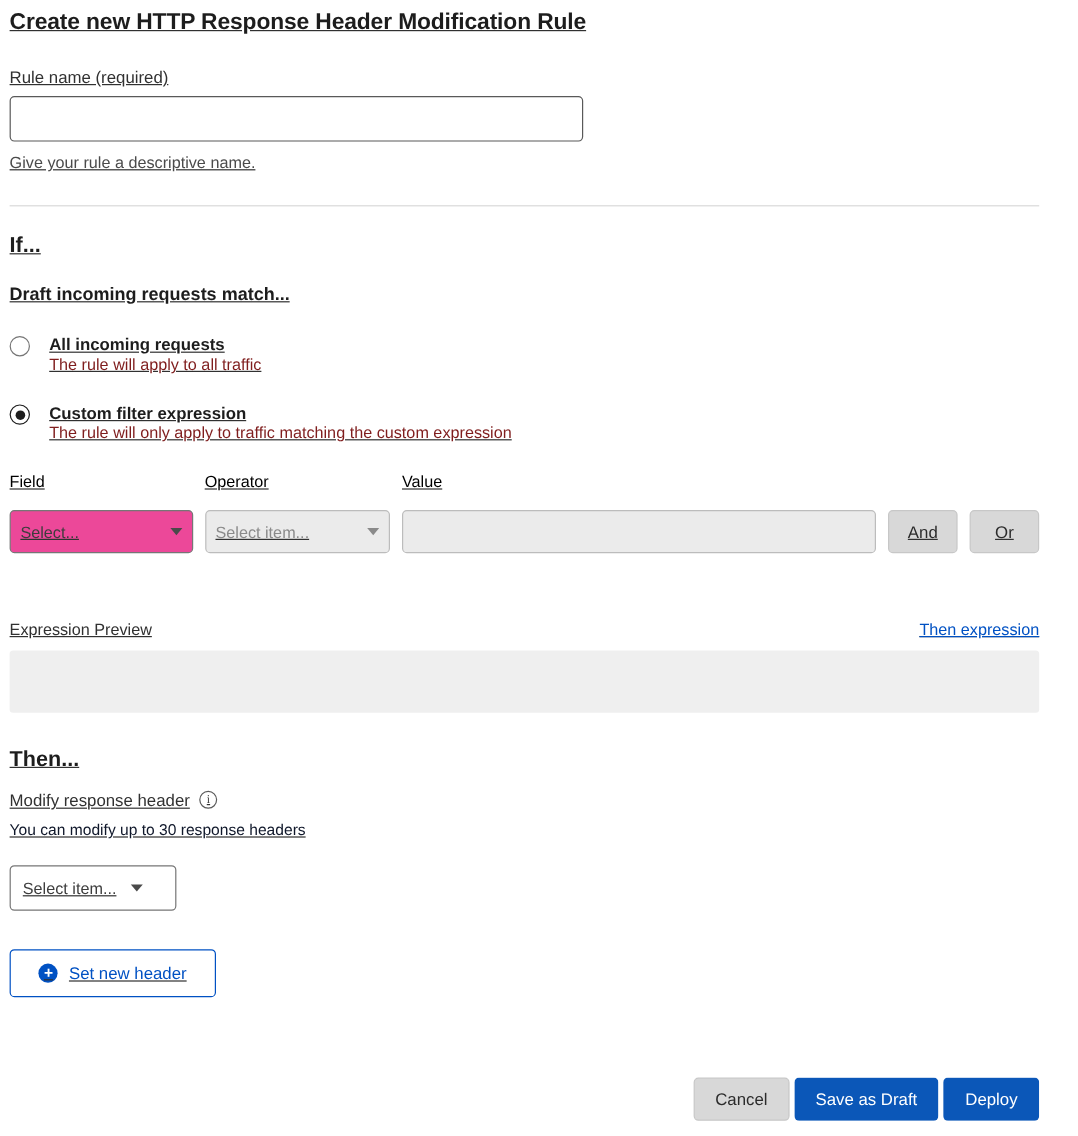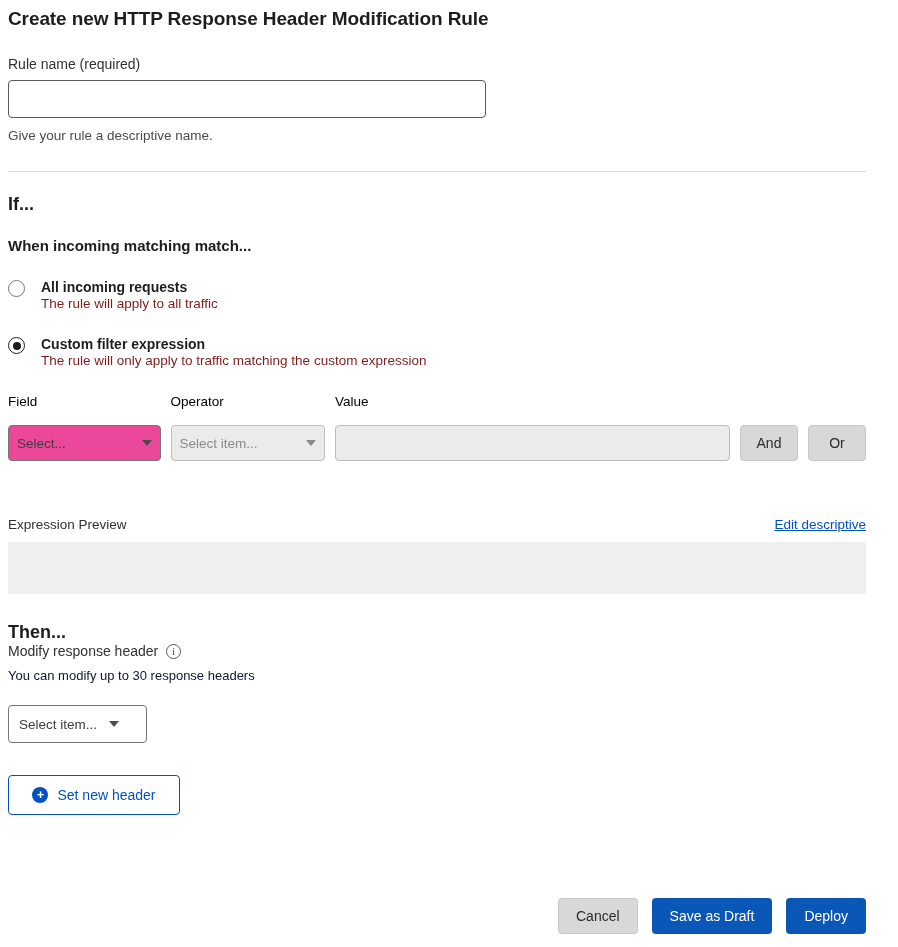--- a/index.html
+++ b/index.html
@@ -9,20 +9,21 @@
     background: #ffffff;
     font-family: "Liberation Sans", sans-serif;
     color: #313131;
     overflow: hidden;
   }
   .page {
     position: relative;
     width: 874px;
     height: 947px;
     padding: 0 8px;
+    text-decoration: underline;
   }
   .page-title {
     font-size: 19px;
     font-weight: bold;
     color: #1d1d1d;
     margin: 0;
     padding-top: 8px;
     letter-spacing: -0.1px;
   }
   .field-label {
@@ -186,22 +187,23 @@
     border-radius: 3px;
   }
   .then-heading {
     font-size: 18px;
     font-weight: bold;
     color: #1d1d1d;
     margin-top: 28px;
   }
   .modify-row {
     display: flex;
-    align-items: flex-end;
+    align-items: flex-start;
     gap: 8px;
+    margin-top: 16px;
   }
   .modify-label { font-size: 14px; color: #313131; }
   .info-icon {
     width: 15px; height: 15px;
     border: 1px solid #5a5a5a;
     border-radius: 50%;
     font-size: 10px;
     line-height: 13px;
     text-align: center;
     color: #3d3d3d;
@@ -255,21 +257,21 @@
     font-size: 13px;
     line-height: 15px;
     text-align: center;
     font-weight: bold;
   }
   .footer {
     position: absolute;
     right: 8px;
     bottom: 13px;
     display: flex;
-    gap: 14px;
+    gap: 4px;
   }
   .btn {
     height: 36px;
     border-radius: 4px;
     font-size: 14px;
     display: flex;
     align-items: center;
     justify-content: center;
     padding: 0 17px;
     font-family: "Liberation Sans", sans-serif;
@@ -296,21 +298,21 @@
 
   <h1 class="page-title">Create new HTTP Response Header Modification Rule</h1>
 
   <div class="field-label">Rule name (required)</div>
   <input class="text-input" type="text" value="" placeholder="" style="">
   <div class="helper-text">Give your rule a descriptive name.</div>
 
   <hr class="divider">
 
   <div class="section-heading">If...</div>
-  <div class="subheading">When incoming matching match...</div>
+  <div class="subheading">Draft incoming requests match...</div>
 
   <div class="radio-row">
     <div class="radio"></div>
     <div class="radio-text">
       <div class="opt-title">All incoming requests</div>
       <div class="opt-desc">The rule will apply to all traffic</div>
     </div>
   </div>
 
   <div class="radio-row">
@@ -342,21 +344,21 @@
       <div class="col-label">Value</div>
       <div class="value-input"></div>
     </div>
 
     <div class="btn-and">And</div>
     <div class="btn-or">Or</div>
   </div>
 
   <div class="preview-head">
     <div class="preview-label">Expression Preview</div>
-    <div class="edit-link">Edit descriptive</div>
+    <div class="edit-link">Then expression</div>
   </div>
   <div class="preview-box"></div>
 
   <div class="then-heading">Then...</div>
 
   <div class="modify-row">
     <span class="modify-label">Modify response header</span>
     <span class="info-icon">i</span>
   </div>
   <div class="modify-sub">You can modify up to 30 response headers</div>

